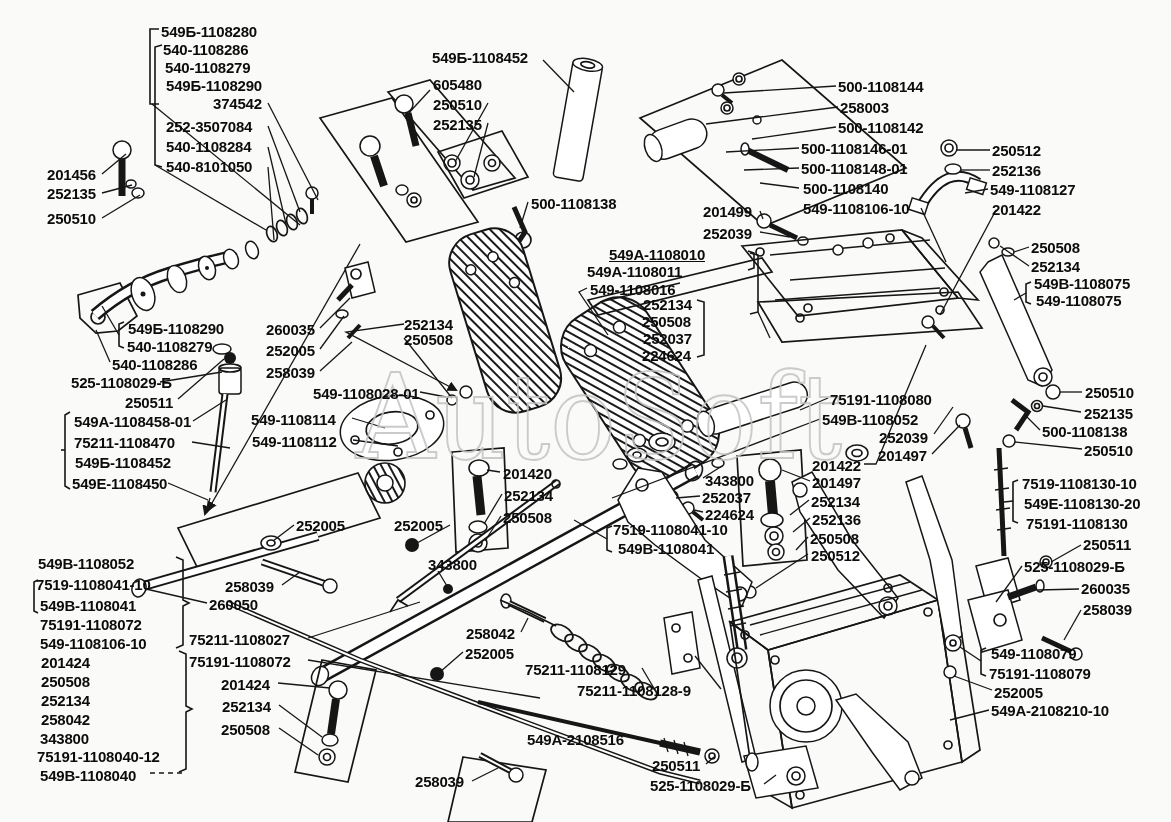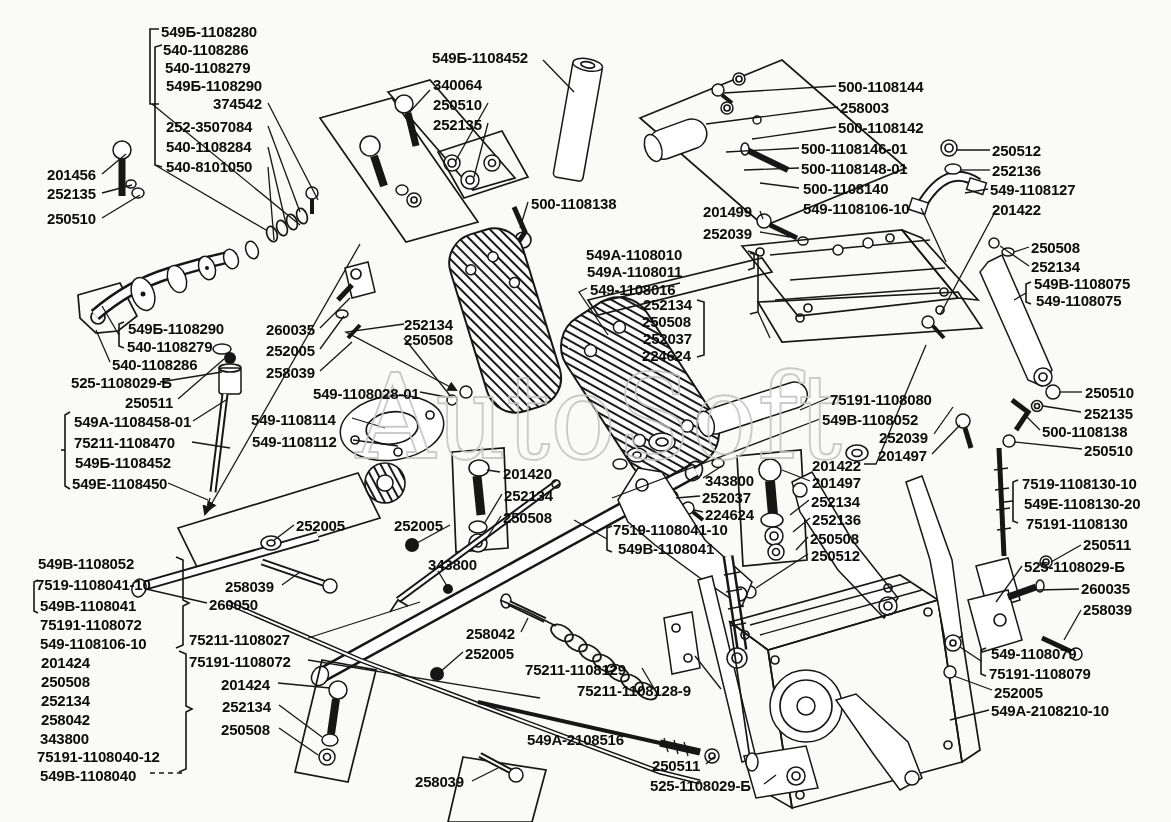--- a/index.html
+++ b/index.html
@@ -496,42 +496,42 @@
       <div class="lbl" style="left: 165px; top: 60px;">540-1108279</div>
       <div class="lbl" style="left: 166px; top: 78px;">549Б-1108290</div>
       <div class="lbl" style="left: 213px; top: 96px;">374542</div>
       <div class="lbl" style="left: 166px; top: 119px;">252-3507084</div>
       <div class="lbl" style="left: 166px; top: 139px;">540-1108284</div>
       <div class="lbl" style="left: 166px; top: 159px;">540-8101050</div>
       <div class="lbl" style="left: 47px; top: 167px;">201456</div>
       <div class="lbl" style="left: 47px; top: 186px;">252135</div>
       <div class="lbl" style="left: 47px; top: 211px;">250510</div>
       <div class="lbl" style="left: 432px; top: 50px;">549Б-1108452</div>
-      <div class="lbl" style="left: 433px; top: 77px;">340064</div>
+      <div class="lbl" style="left: 433px; top: 77px;">605480</div>
       <div class="lbl" style="left: 433px; top: 97px;">250510</div>
       <div class="lbl" style="left: 433px; top: 117px;">252135</div>
       <div class="lbl" style="left: 531px; top: 196px;">500-1108138</div>
       <div class="lbl" style="left: 703px; top: 204px;">201499</div>
       <div class="lbl" style="left: 703px; top: 226px;">252039</div>
       <div class="lbl" style="left: 838px; top: 79px;">500-1108144</div>
       <div class="lbl" style="left: 840px; top: 100px;">258003</div>
       <div class="lbl" style="left: 838px; top: 120px;">500-1108142</div>
       <div class="lbl" style="left: 801px; top: 141px;">500-1108146-01</div>
       <div class="lbl" style="left: 801px; top: 161px;">500-1108148-01</div>
       <div class="lbl" style="left: 803px; top: 181px;">500-1108140</div>
       <div class="lbl" style="left: 803px; top: 201px;">549-1108106-10</div>
       <div class="lbl" style="left: 992px; top: 143px;">250512</div>
       <div class="lbl" style="left: 992px; top: 163px;">252136</div>
       <div class="lbl" style="left: 990px; top: 182px;">549-1108127</div>
       <div class="lbl" style="left: 992px; top: 202px;">201422</div>
       <div class="lbl" style="left: 1031px; top: 240px;">250508</div>
       <div class="lbl" style="left: 1031px; top: 259px;">252134</div>
       <div class="lbl" style="left: 1034px; top: 276px;">549В-1108075</div>
       <div class="lbl" style="left: 1036px; top: 293px;">549-1108075</div>
-      <div class="lbl" style="left: 586px; top: 247px;">549А-1108010</div>
+      <div class="lbl" style="left: 609px; top: 247px; text-decoration: underline;">549А-1108010</div>
       <div class="lbl" style="left: 587px; top: 264px;">549А-1108011</div>
       <div class="lbl" style="left: 590px; top: 282px;">549-1108016</div>
       <div class="lbl" style="left: 643px; top: 297px;">252134</div>
       <div class="lbl" style="left: 642px; top: 314px;">250508</div>
       <div class="lbl" style="left: 643px; top: 331px;">252037</div>
       <div class="lbl" style="left: 642px; top: 348px;">224624</div>
       <div class="lbl" style="left: 128px; top: 321px;">549Б-1108290</div>
       <div class="lbl" style="left: 127px; top: 339px;">540-1108279</div>
       <div class="lbl" style="left: 112px; top: 357px;">540-1108286</div>
       <div class="lbl" style="left: 71px; top: 375px;">525-1108029-Б</div>

